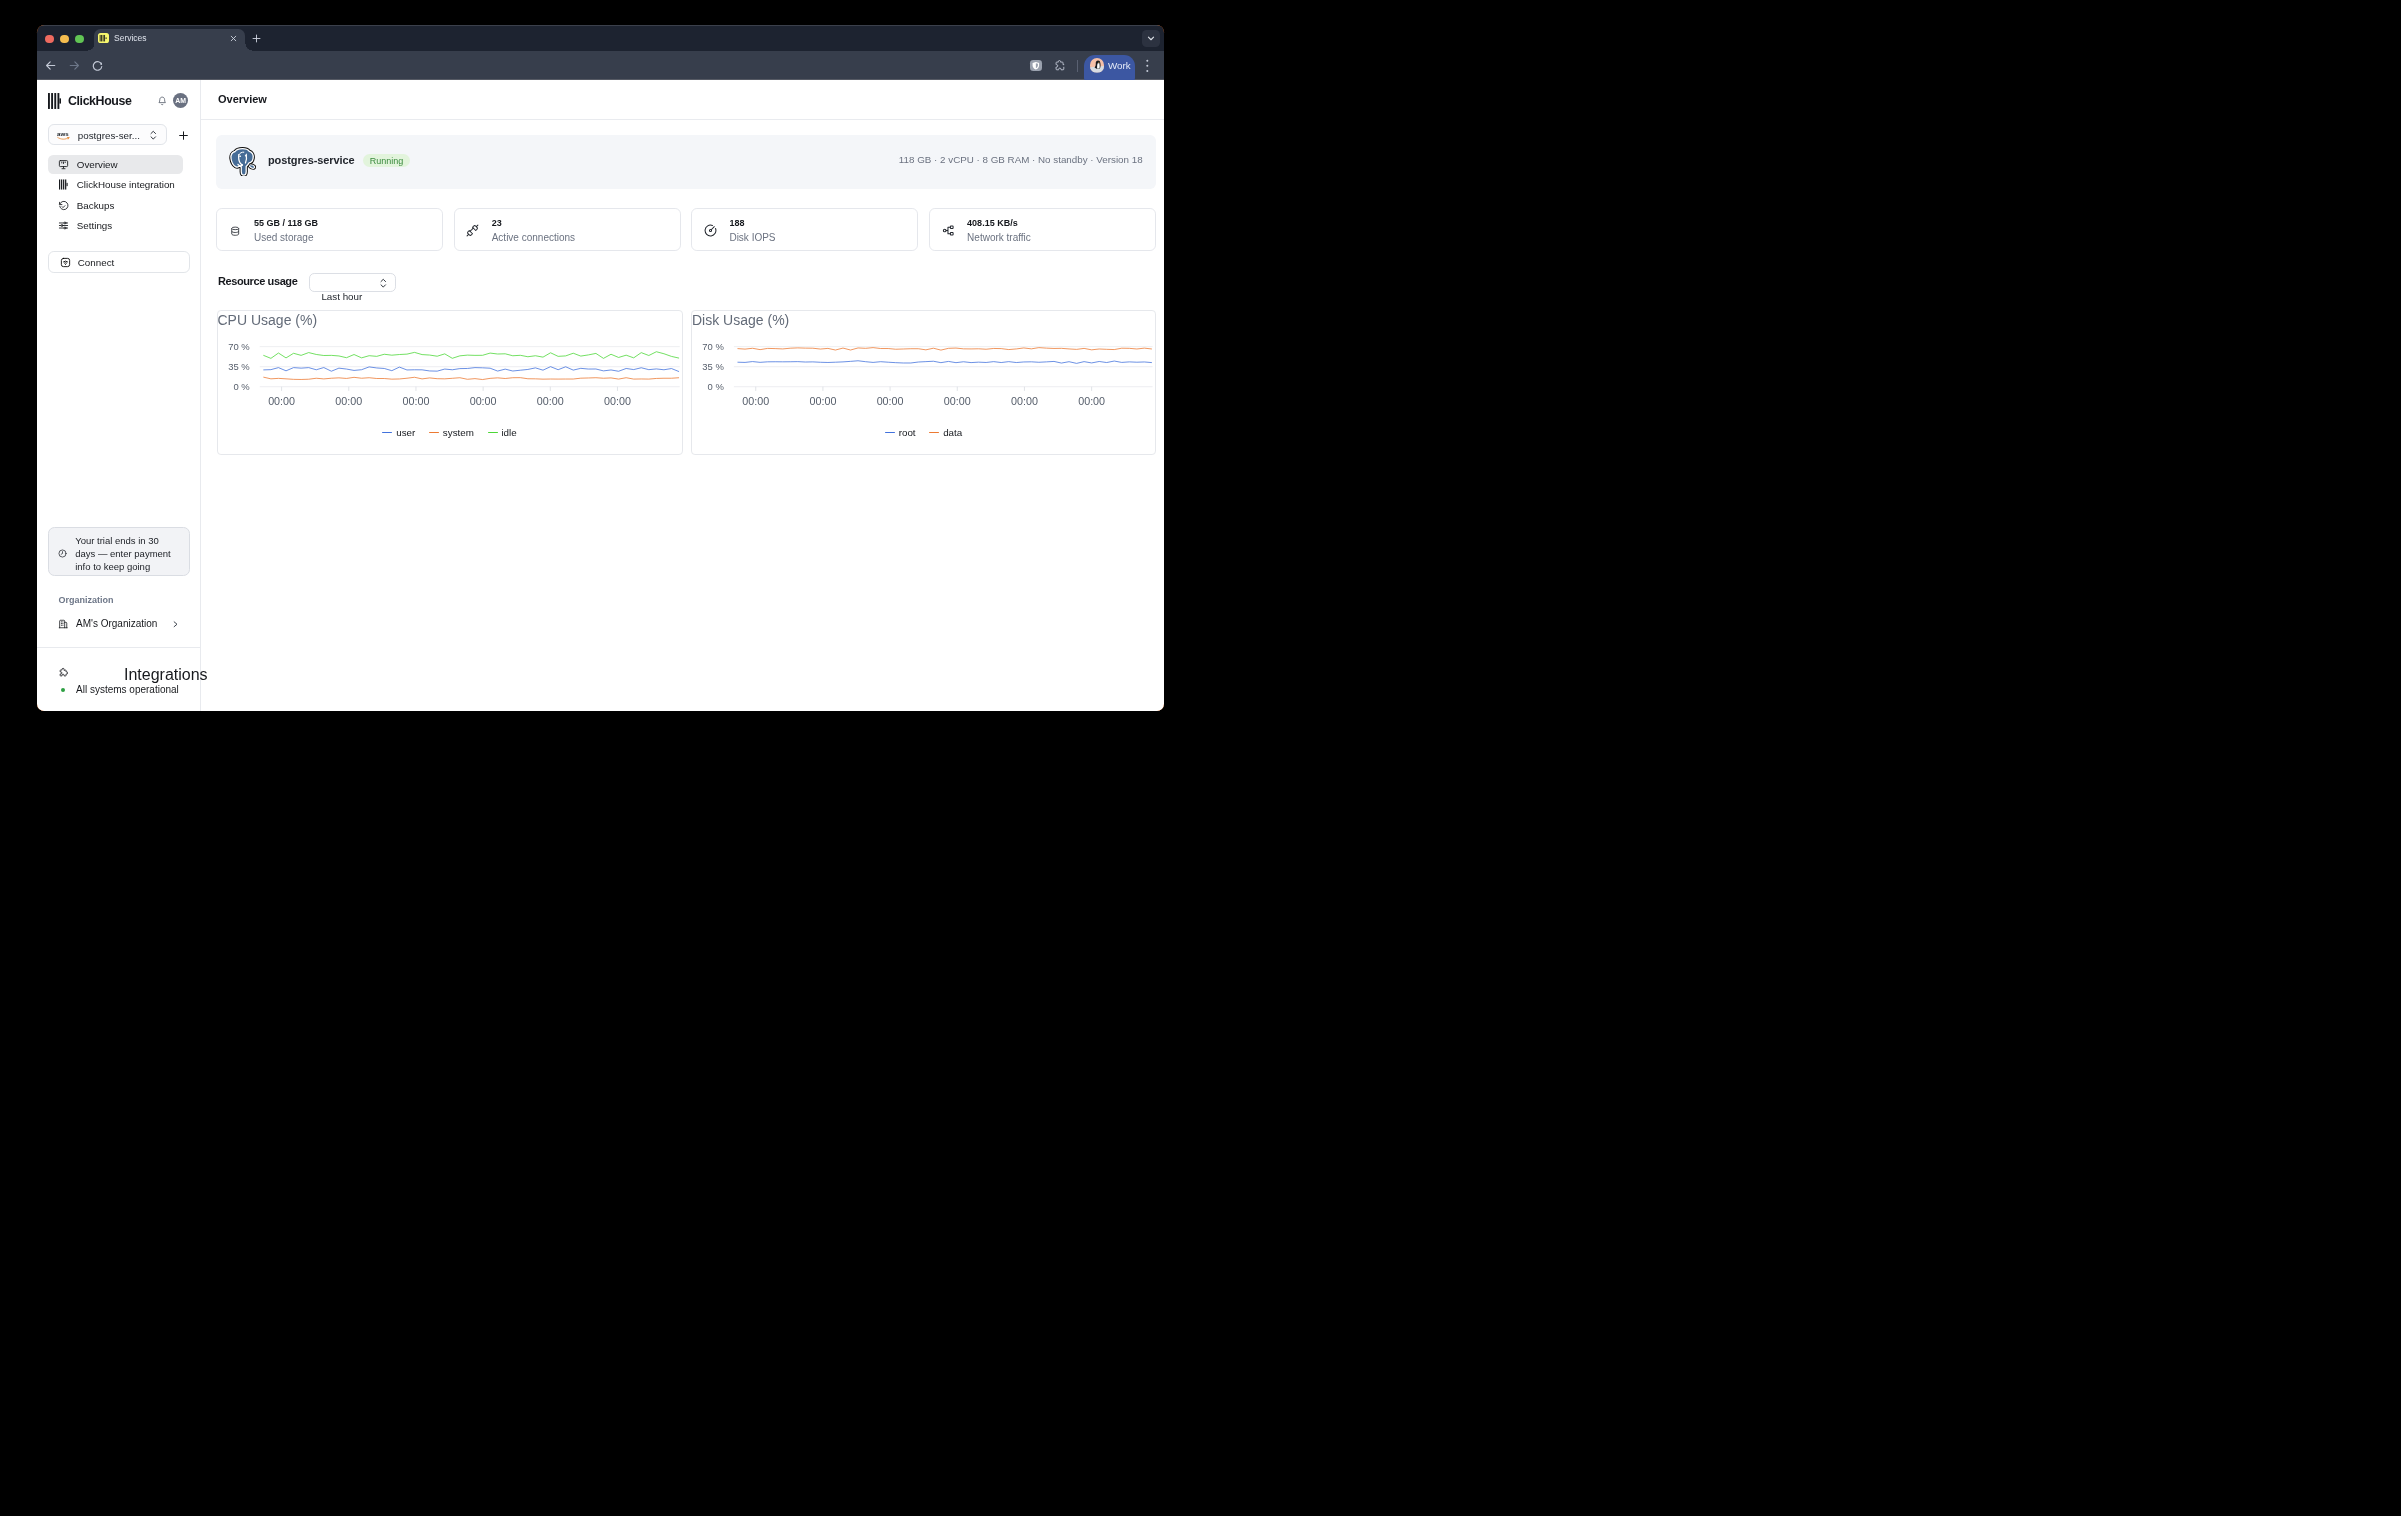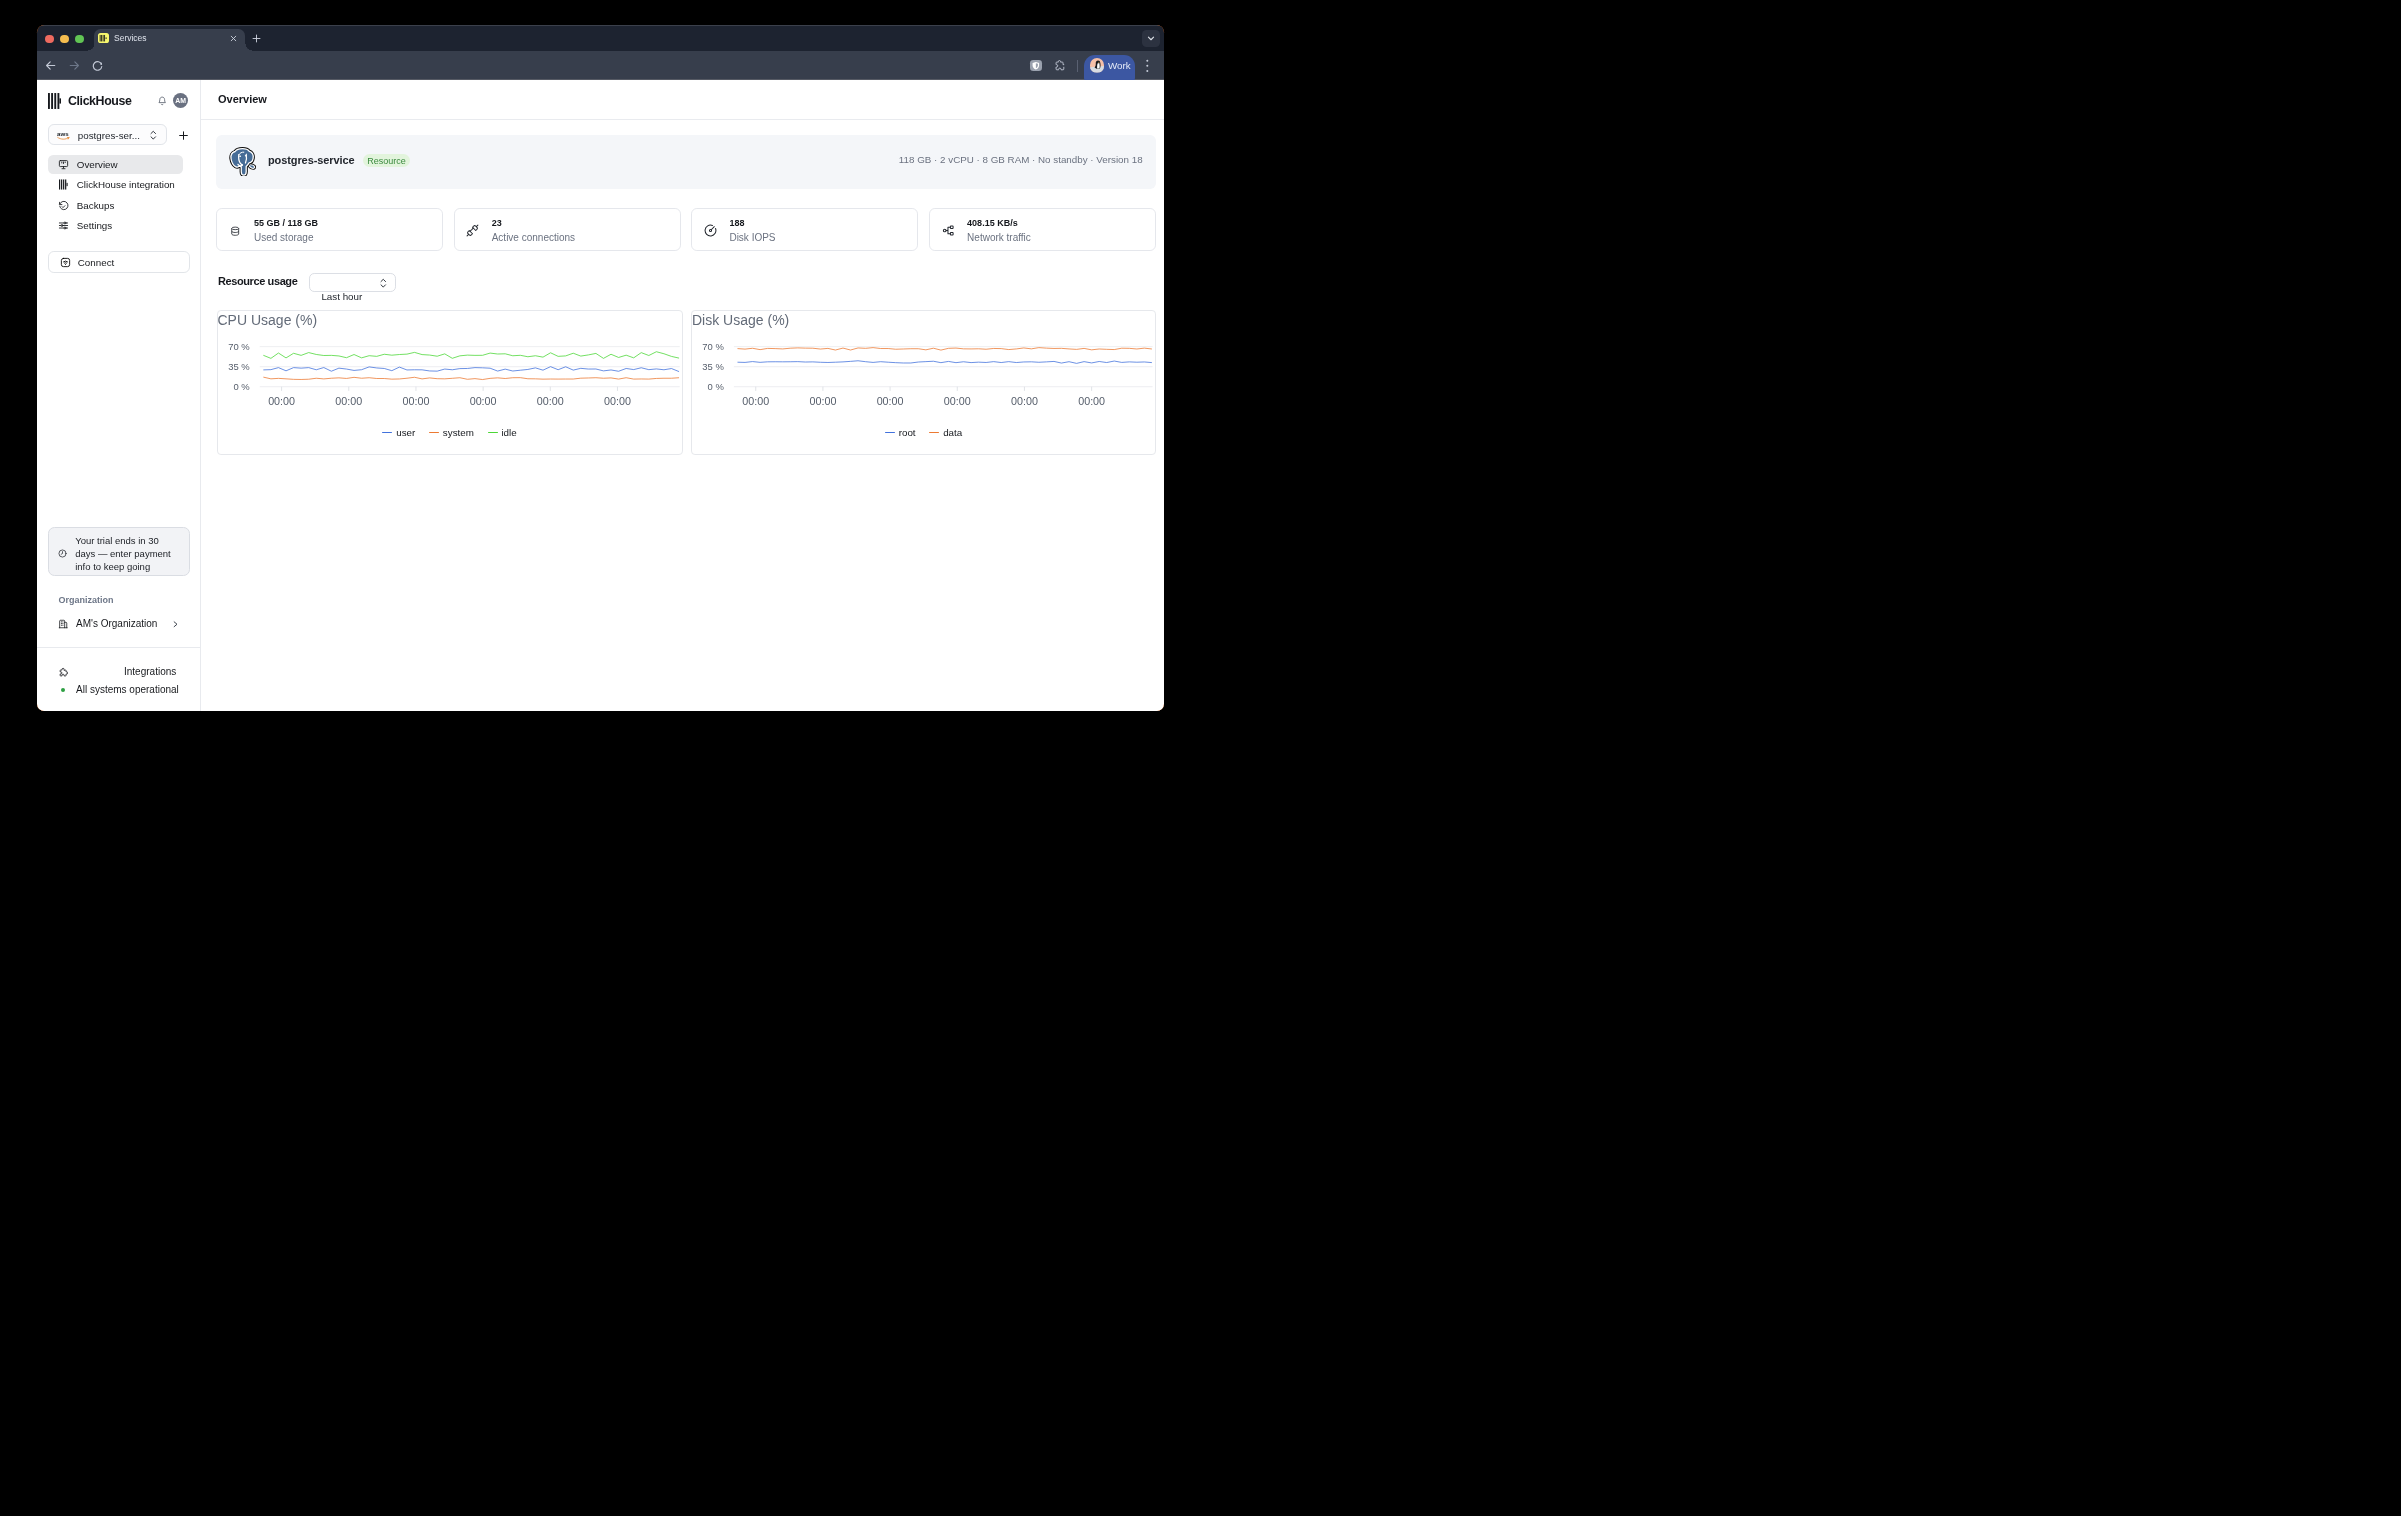--- a/index.html
+++ b/index.html
@@ -59,21 +59,21 @@
   .trial svg { position:absolute; left:8.8px; top:21px; width:9px; height:9px; color:#1b1e24; }
   .trialtext { position:absolute; left:26.4px; top:5.5px; font-size:9.5px; line-height:13px; color:#1b1e24; }
   .orglabel { position:absolute; left:21.5px; top:515px; font-size:9px; font-weight:700; color:#6e7788; }
   .orgrow { position:absolute; left:0; top:534px; width:163px; height:20px; }
   .orgrow svg.b { position:absolute; left:21px; top:4.9px; width:10px; height:10px; color:#17191d; }
   .orgrow .t { position:absolute; left:39px; top:3.9px; font-size:10px; color:#17191d; }
   .orgrow svg.c { position:absolute; left:134px; top:5.9px; width:8.5px; height:8.5px; color:#3c424d; }
   .sdivider { position:absolute; left:0; top:567px; width:164px; height:0.7px; background:#e8eaee; }
   .introw { position:absolute; left:0; top:582px; width:163px; height:20px; }
   .introw svg { position:absolute; left:21px; top:4.9px; width:10.4px; height:10.4px; color:#17191d; }
-  .introw .t { position:absolute; left:39px; top:3.9px; font-size:10px; color:#17191d;padding-left:48px; }
+  .introw .t { position:absolute; left:39px; top:3.9px; font-size:16px; color:#17191d;padding-left:48px; }
   .sysrow { position:absolute; left:0; top:603px; width:163px; height:17px; }
   .sysrow .dot { position:absolute; left:24px; top:4.6px; width:4.2px; height:4.2px; border-radius:50%; background:#2ea043; }
   .sysrow .t { position:absolute; left:39px; top:1px; font-size:10px; color:#17191d; }
   
   .pagehdr { position:relative; height:40px; border-bottom:0.7px solid #e9ebef; }
   .pagehdr h1 { position:absolute; left:17px; top:13px; font-size:11px; font-weight:700; color:#16181d; }
   .body { position:relative; }
   .hero { position:absolute; left:15px; top:14.7px; width:940px; height:54px; background:#f4f6f9; border-radius:5.9px; }
   .pg { position:absolute; left:13px; top:12.7px; width:27px; height:29px; }
   .svcname { position:absolute; left:52px; top:19px; font-size:11px; font-weight:700; letter-spacing:-0.1px; color:#23272e; white-space:nowrap; }
@@ -296,21 +296,21 @@
 <path d="M14.9 11.5 C14.2 16.5 14.9 21.5 17.4 24.8 C18.3 26 19.4 26.7 20.3 26.7"></path>
 <path d="M26.2 11 C27 16 26.6 20.8 25 24.3"></path>
 <path d="M13.6 26.3 C15 28.4 17.6 29 20.3 28"></path>
 <path d="M15 11.8 C16.5 9 19.5 7.5 22.5 7.8" stroke-width="1.5"></path>
 </g>
 <ellipse cx="16.9" cy="13.9" rx="1.5" ry="1.1" fill="#fff"></ellipse>
 <ellipse cx="25.3" cy="13.3" rx="1.3" ry="1" fill="#fff"></ellipse>
 </g>
             </svg>
           <div class="svcname">postgres-service</div>
-          <div class="runpill">Resource</div>
+          <div class="runpill">Running</div>
           <div class="herospecs">118 GB · 2 vCPU · 8 GB RAM · No standby · Version 18</div>
         </div>
         <div class="stats">
           <div class="stat">
             <svg class="db" viewBox="0 0 24 24" fill="none" stroke="currentColor" stroke-width="1.9">
                 <ellipse cx="12" cy="5.5" rx="8" ry="3"></ellipse>
                 <path d="M4 5.5 V12 c0 1.66 3.58 3 8 3 s8 -1.34 8 -3 V5.5 M4 12 V18.5 c0 1.66 3.58 3 8 3 s8 -1.34 8 -3 V12"></path>
               </svg>
             <div class="v">55 GB / 118 GB</div>
             <div class="l">Used storage</div>

